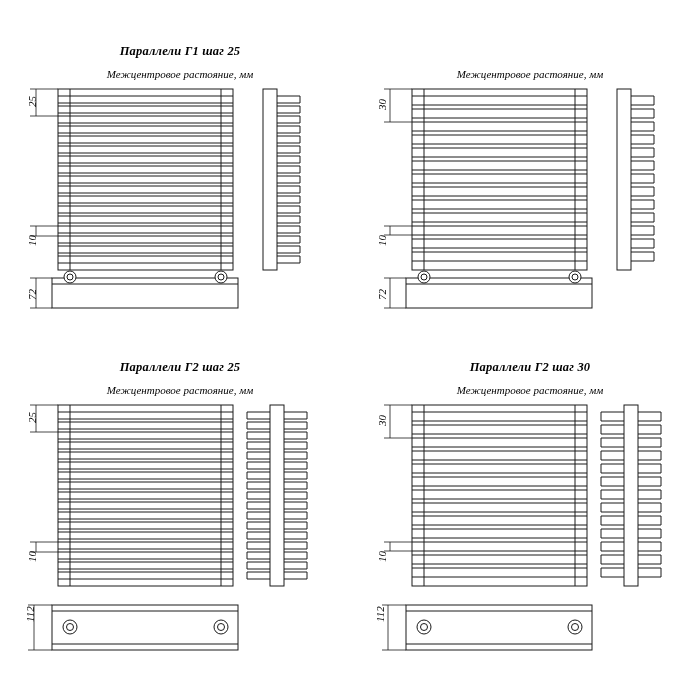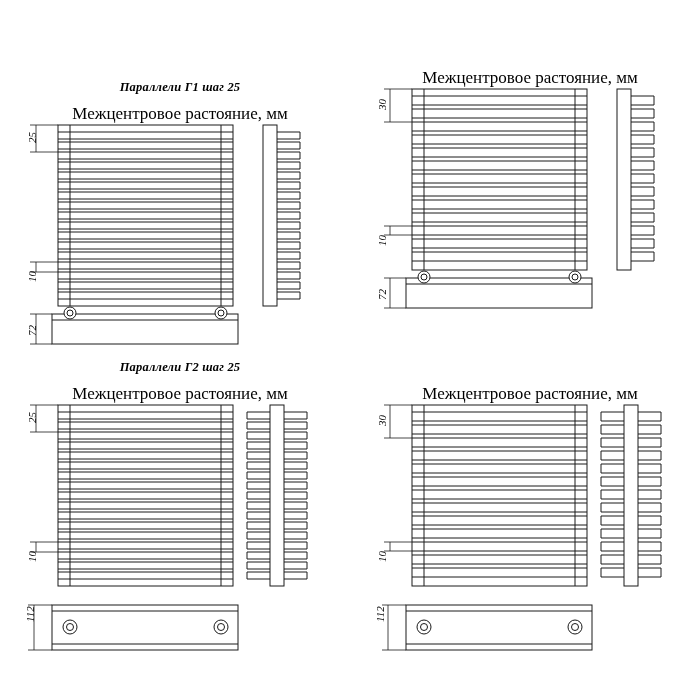--- a/index.html
+++ b/index.html
@@ -13,22 +13,23 @@
     font-style:italic;
     font-weight:bold;
     font-size:12.5px;
     white-space:nowrap;
     letter-spacing:.2px;
   }
   .subtitle{
     position:absolute;
     text-align:center;
     font-family:"Liberation Serif",serif;
+    font-style:italic;
     font-weight:normal;
-    font-size:17px;
+    font-size:11px;
     white-space:nowrap;
   }
   .dim-label{
     position:absolute;
     font-family:"Liberation Serif",serif;
     font-style:italic;
     font-size:11px;
     transform:rotate(-90deg);
     transform-origin:left top;
     white-space:nowrap;
@@ -36,21 +37,21 @@
   svg{display:block;position:absolute;left:0;top:0;overflow:visible;}
   .ln{stroke:#1a1a1a;stroke-width:1;fill:none;}
   .ln-thin{stroke:#1a1a1a;stroke-width:0.8;fill:none;}
   .fillw{fill:#ffffff;stroke:#1a1a1a;stroke-width:1;}
 </style>
 </head>
 <body>
 
 <div class="page">
 
-  <div class="panel" style="left:0;top:0;width:350px;height:350px;margin-top:36px;">
+  <div class="panel" style="left:0;top:0;width:350px;height:350px;">
     <div class="title" style="left:60px;top:44px;width:240px;">Параллели Г1 шаг 25</div>
     <div class="subtitle" style="left:55px;top:68px;width:250px;">Межцентровое растояние, мм</div>
 
     <div class="dim-label" style="left:26px;top:107px;">25</div>
     <div class="dim-label" style="left:26px;top:246px;">10</div>
     <div class="dim-label" style="left:26px;top:300px;">72</div>
 
     <svg width="350" height="350">
 
       <rect class="fillw" x="58" y="89" width="175" height="181"></rect>
@@ -452,20 +453,21 @@
       <circle class="fillw" cx="221" cy="277" r="3.5"></circle>
       <g class="ln-thin">
         <line x1="28" y1="255" x2="52" y2="255"></line>
         <line x1="28" y1="300" x2="52" y2="300"></line>
         <line x1="34" y1="255" x2="34" y2="300"></line>
       </g>
     </svg>
   </div>
 
   <div class="panel" style="left:350px;top:350px;width:350px;height:350px;">
+    <div class="title" style="left:60px;top:10px;width:240px;">Параллели Г2 шаг 30</div>
     <div class="subtitle" style="left:55px;top:34px;width:250px;">Межцентровое растояние, мм</div>
 
     <div class="dim-label" style="left:26px;top:76px;">30</div>
     <div class="dim-label" style="left:26px;top:212px;">10</div>
     <div class="dim-label" style="left:24px;top:272px;">112</div>
 
     <svg width="350" height="350">
       <rect class="fillw" x="62" y="55" width="175" height="181"></rect>
       <line class="ln" x1="74" y1="55" x2="74" y2="236"></line>
       <line class="ln" x1="225" y1="55" x2="225" y2="236"></line>

